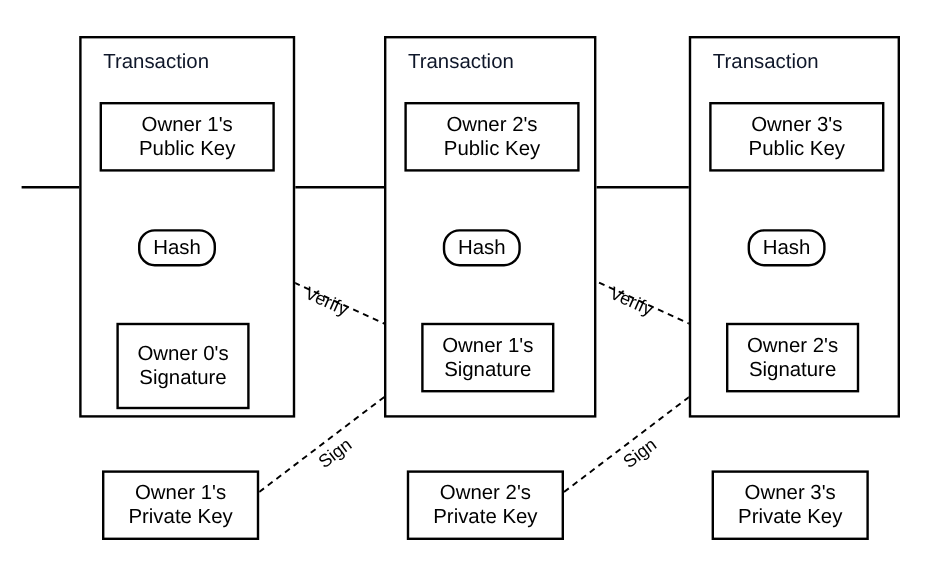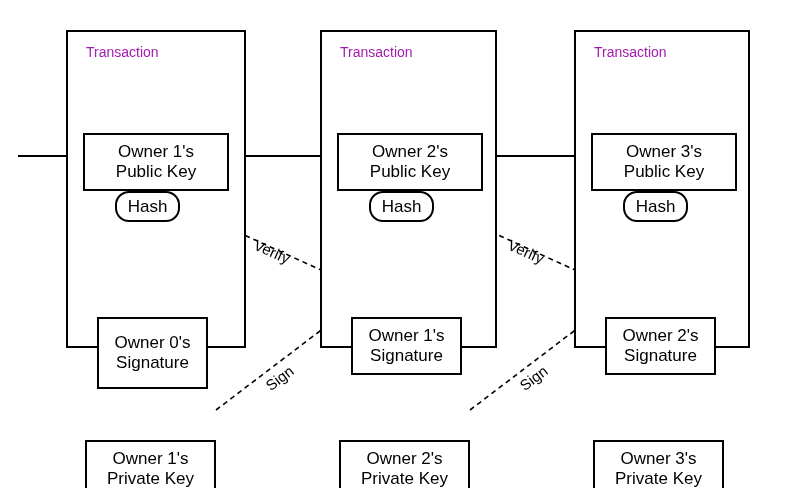--- a/index.html
+++ b/index.html
@@ -33,30 +33,29 @@
     align-items: center;
     justify-content: center;
     text-align: center;
   }
   .tx-box {
     border-width: 2px;
     display: block;
   }
   .tx-title {
     position: absolute;
-    color: #a21caf;
-    font-size: 14px;
+    color: #0f172a;
+    font-size: 17px;
     line-height: 20px;
     white-space: nowrap;
   }
   .inner-box {
     color: #000000;
     font-size: 17px;
     line-height: 20px;
-    margin-top: 48px;
   }
   .inner-box .l1, .inner-box .l2 {
     display: block;
   }
   .hash-box {
     font-size: 17px;
     line-height: 20px;
     border-radius: 14px;
   }
   .edge-label {

